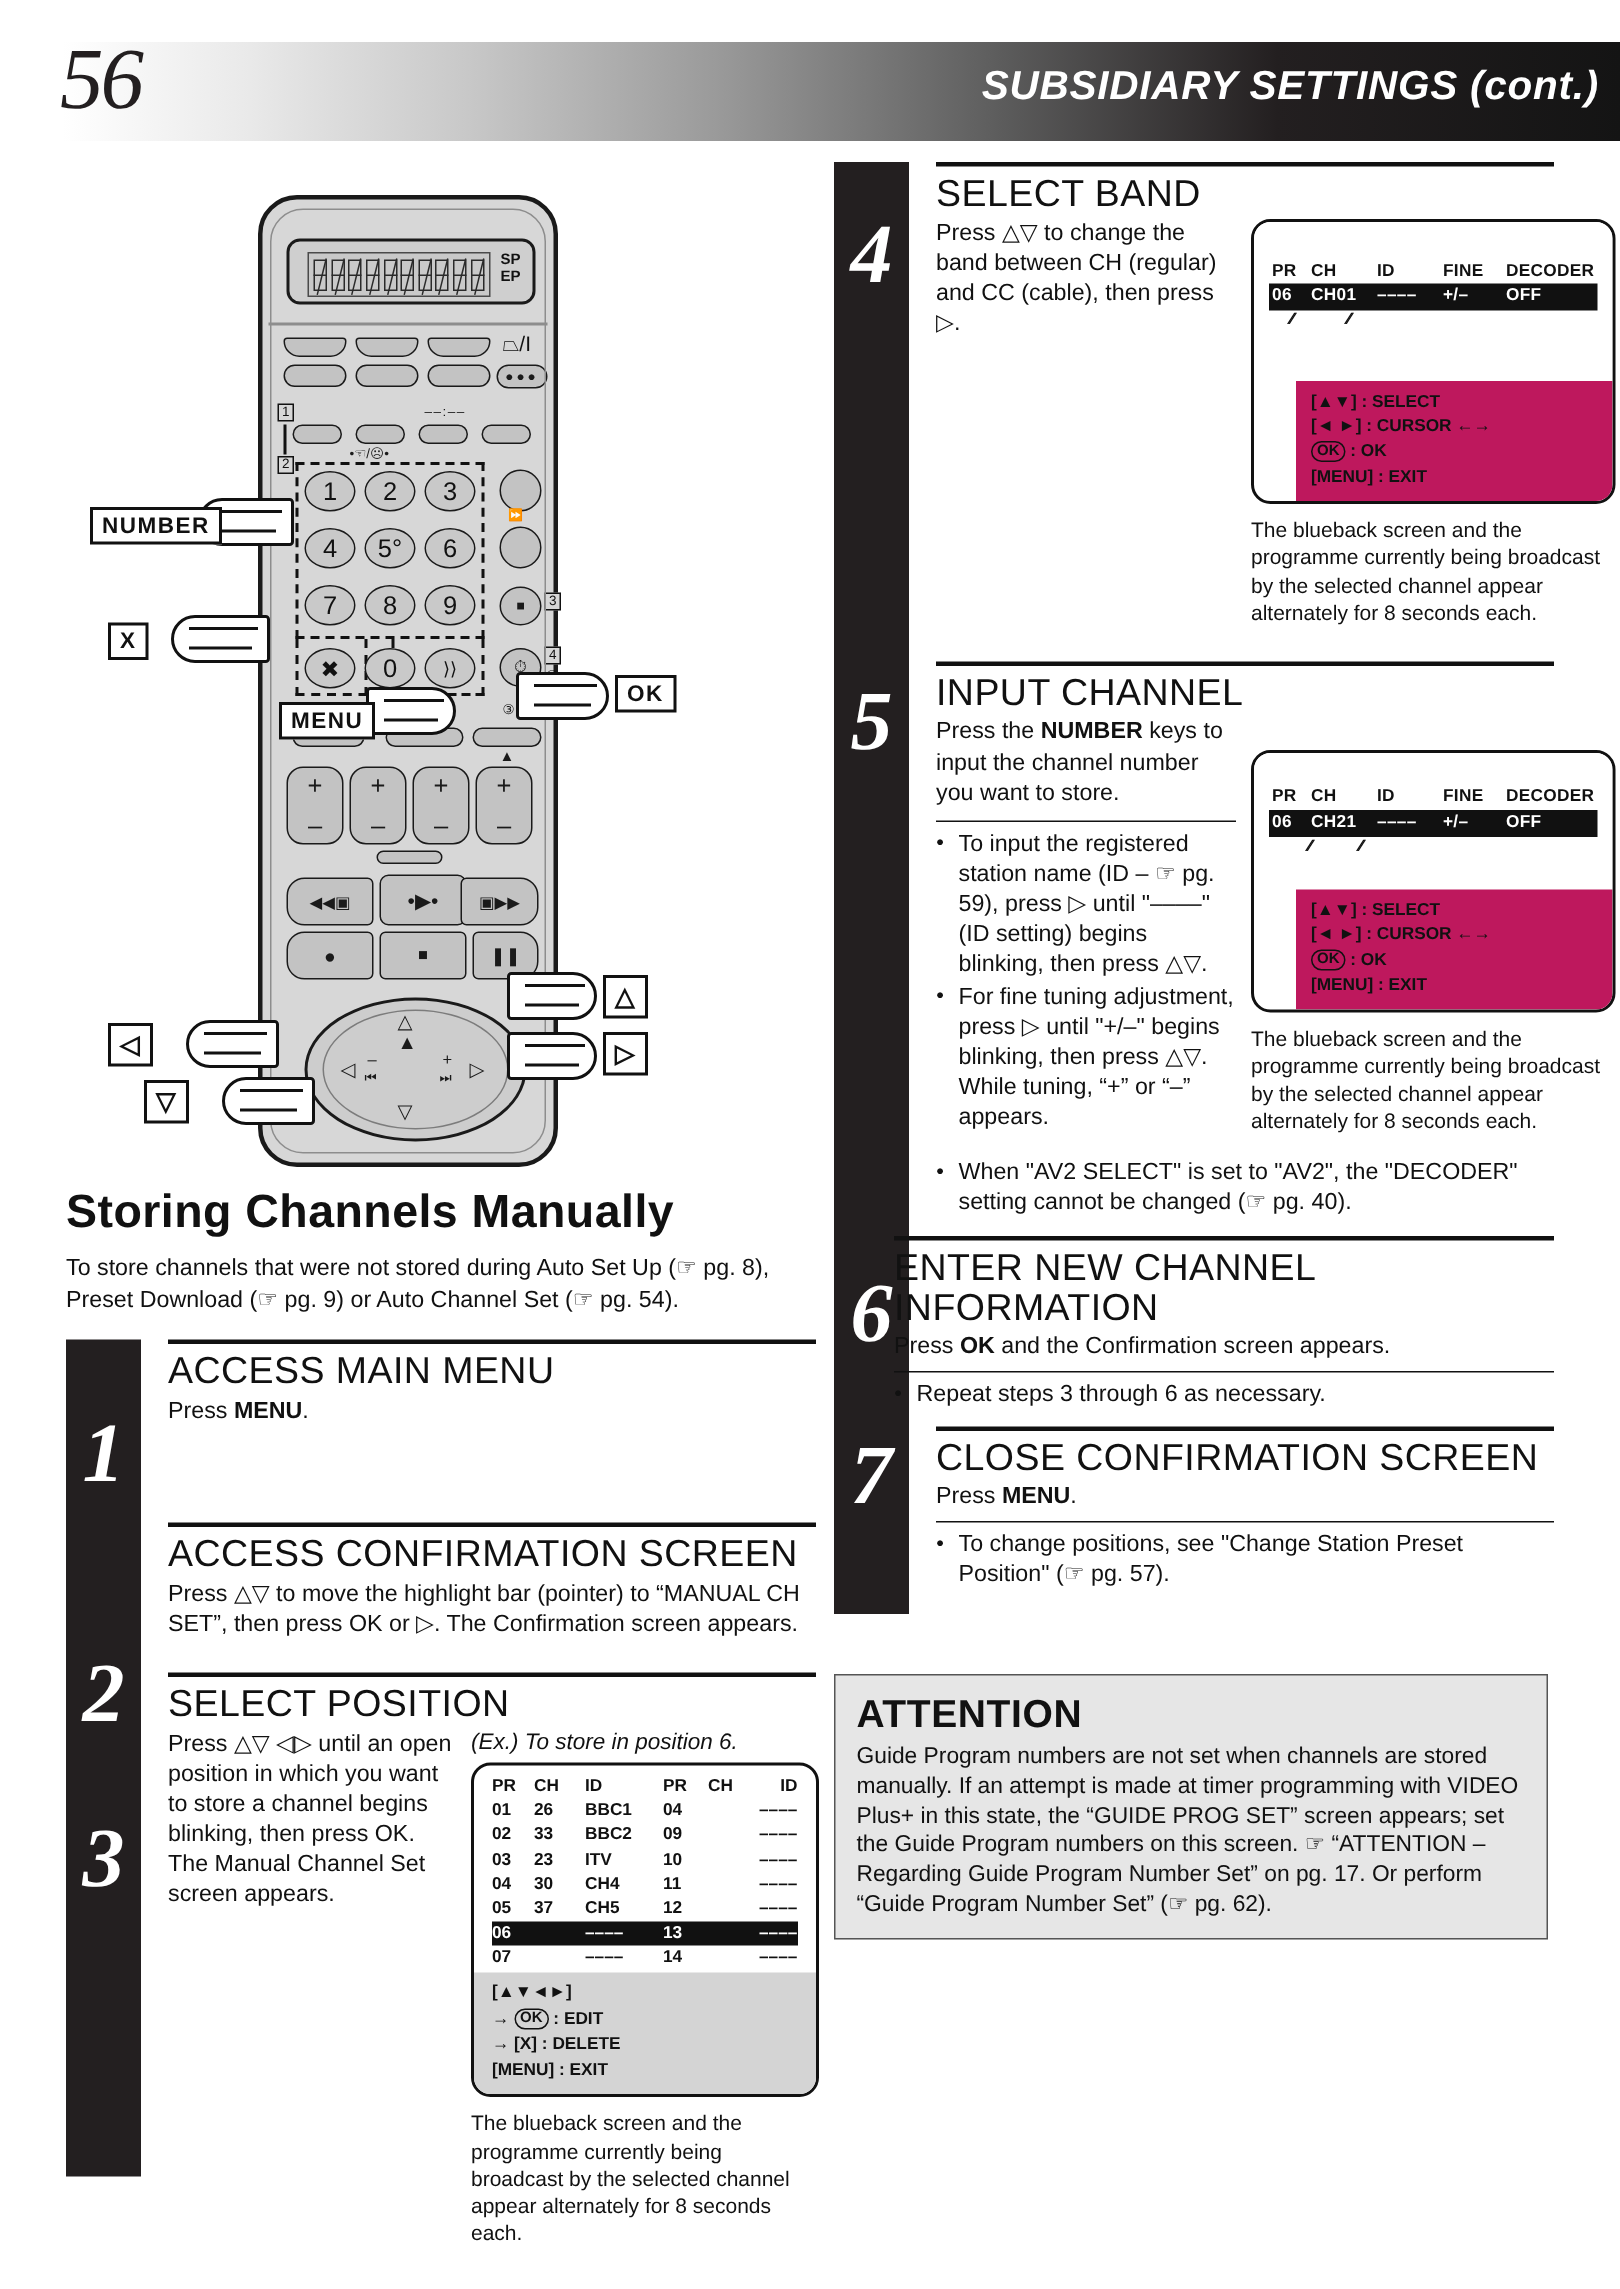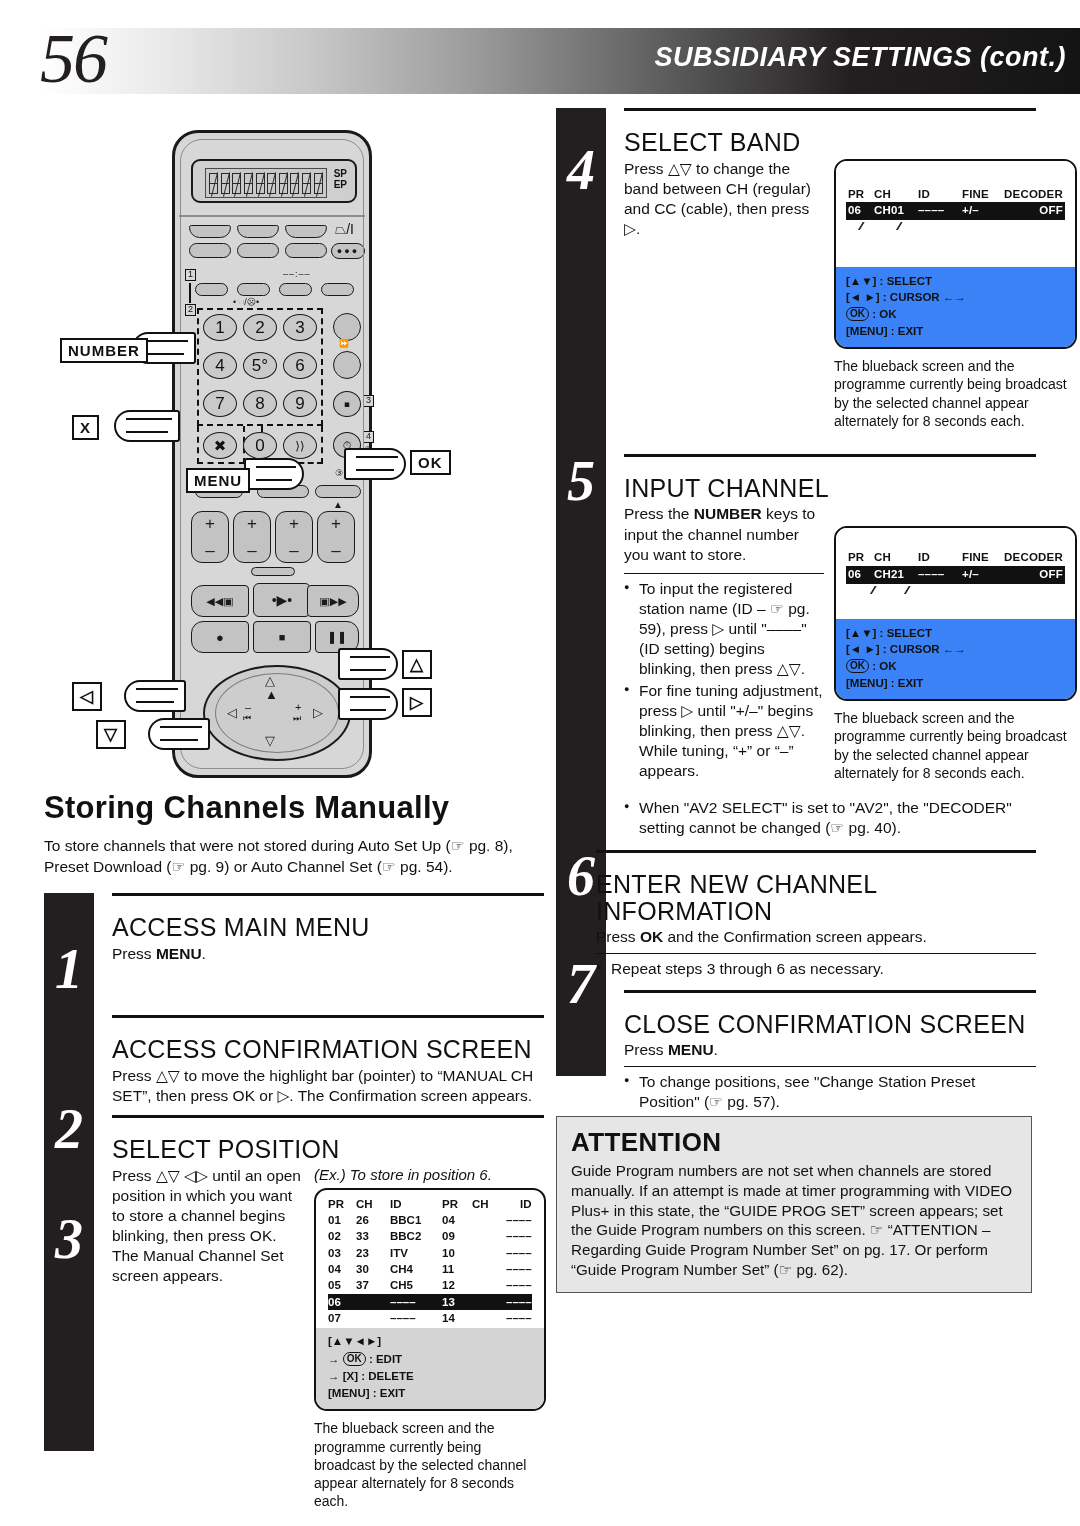--- a/index.html
+++ b/index.html
@@ -15,21 +15,21 @@
 
   
   #header { position:absolute; left:0; top:28px; width:1080px; height:66px; }
   #header-gradient {
     position:absolute; left:42px; top:0; width:1038px; height:66px;
     background:linear-gradient(to right,#ffffff 0%,#e9e9e9 12%,#c8c8c8 26%,#9a9a9a 42%,#5d5d5d 60%,#231f20 78%,#141414 100%);
   }
   #page-number {
     position:absolute; left:40px; top:-4px;
     font-family:"Liberation Serif", serif;
-    font-size:70px; font-weight:400; font-style:italic;
+    font-size:58px; font-weight:400; font-style:italic;
     color:#231f20; letter-spacing:-2px; line-height:1;
   }
   #header-title {
     position:absolute; right:14px; top:14px;
     font-size:27px; font-weight:bold; font-style:italic;
     color:#ffffff; letter-spacing:0.5px; white-space:nowrap;
   }
 
   
   #col-left  { position:absolute; left:44px;  top:110px; width:500px; }
@@ -124,21 +124,21 @@
     position:absolute; left:0; top:0; width:50px; background:#231f20;
   }
   .step-number {
     position:absolute; left:0; width:50px; text-align:center;
     font-family:"Liberation Serif", serif;
     font-style:italic; font-weight:bold;
     font-size:56px; color:#ffffff; line-height:1;
   }
   .step {
     position:relative; margin-left:68px;
-    border-top:3.5px solid #111; padding-top:18px;
+    border-top:3.5px solid #111; padding-top:5px;
   }
   .step-title {
     font-size:25px; font-weight:normal; letter-spacing:0.3px;
     color:#111; line-height:1.06; margin:0 0 3px 0;
   }
   .step-body { font-size:15.5px; line-height:1.3; color:#111; margin:0; }
   .step-body b { font-weight:bold; }
   .notes { border-top:1.6px solid #111; margin-top:8px; padding-top:5px; }
   ul.bullets { margin:0; padding:0; list-style:none; }
   ul.bullets li {
@@ -155,30 +155,30 @@
     overflow:hidden; position:relative;
   }
   .osd-top { background:#fff; padding:26px 10px 4px 10px; }
   .osd-row {
     display:flex; font-size:11.5px; font-weight:bold; color:#111;
     letter-spacing:0.2px; line-height:1.35;
   }
   .osd-row.header-row { padding:0 2px; }
   .osd-row.hl { background:#111; color:#fff; padding:1px 2px; }
   .c-pr{ width:26px; } .c-ch{ width:44px; } .c-id{ width:44px; }
-  .c-fine{ width:42px; } .c-dec{ flex:1; text-align:right; }
+  .c-fine{ width:42px; } .c-dec{ flex:1; text-align:left; }
   .blink-marks { height:9px; position:relative; }
   .blink-marks span{
     position:absolute; font-size:11px; font-weight:bold; color:#111;
     letter-spacing:-1px;
   }
   .osd-spacer { height:34px; }
   .osd-bottom {
-    background:#3b82f6; padding:6px 10px 8px 10px;
-    font-size:11.5px; font-weight:bold; color:#111; line-height:1.45;
+    background:#be185d; padding:6px 10px 8px 10px;
+    font-size:11.5px; font-weight:bold; color:#111; line-height:1.45;margin-left:28px;
   }
   .okkey {
     display:inline-block; border:1.3px solid #111; border-radius:7px;
     padding:0 3px; font-size:10px; line-height:1.25; vertical-align:1px;
   }
   .osd-caption { font-size:14px; line-height:1.3; color:#111; margin-top:8px; }
 
   
   .chlist { border:2.2px solid #111; border-radius:13px; overflow:hidden; background:#fff; }
   .chlist-top { padding:6px 12px 2px 12px; }

